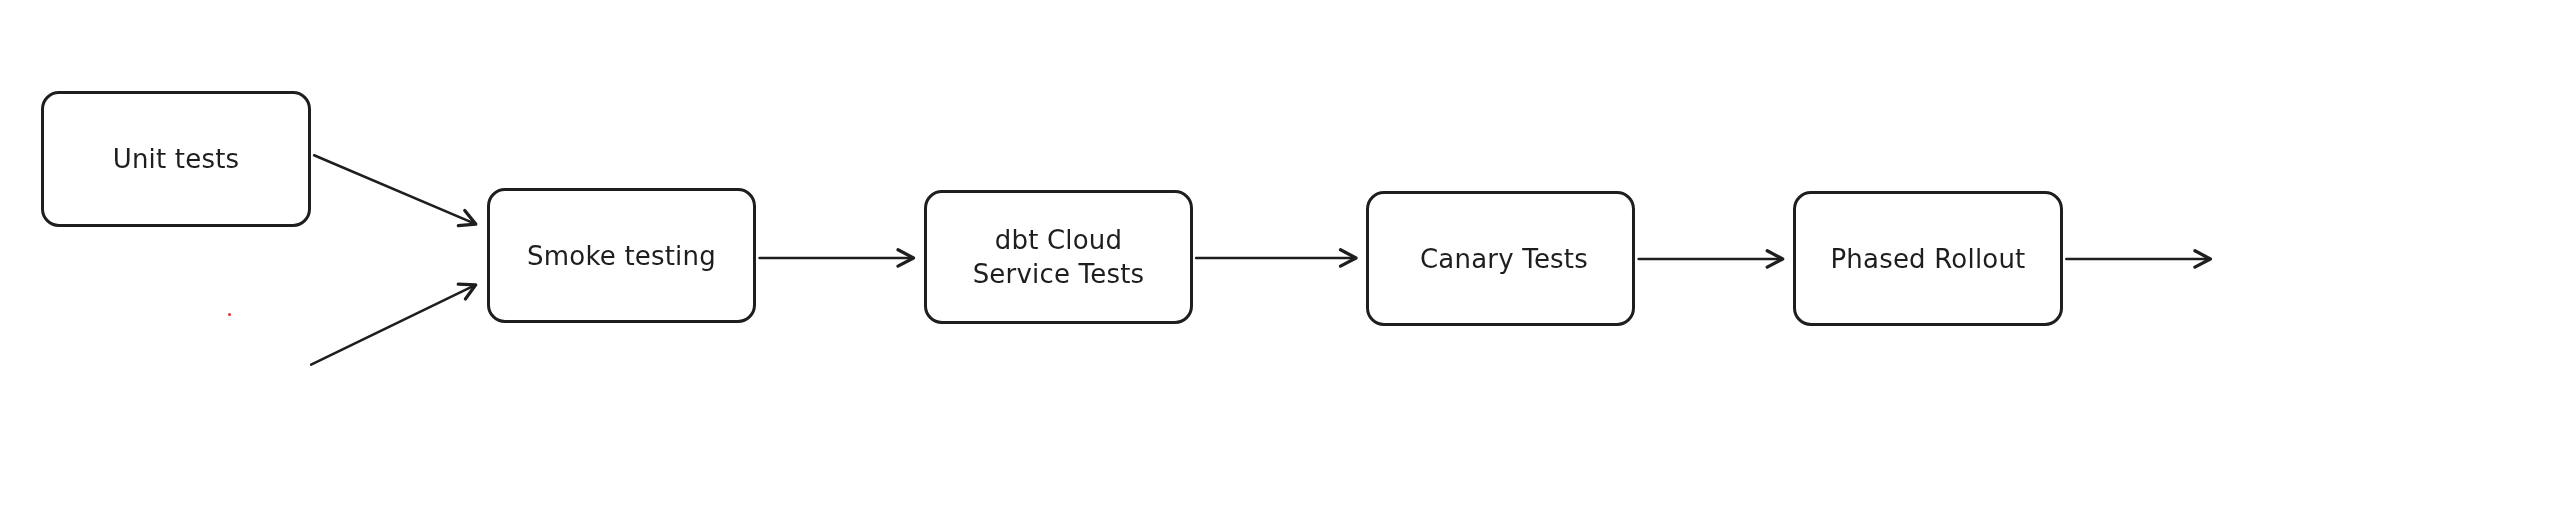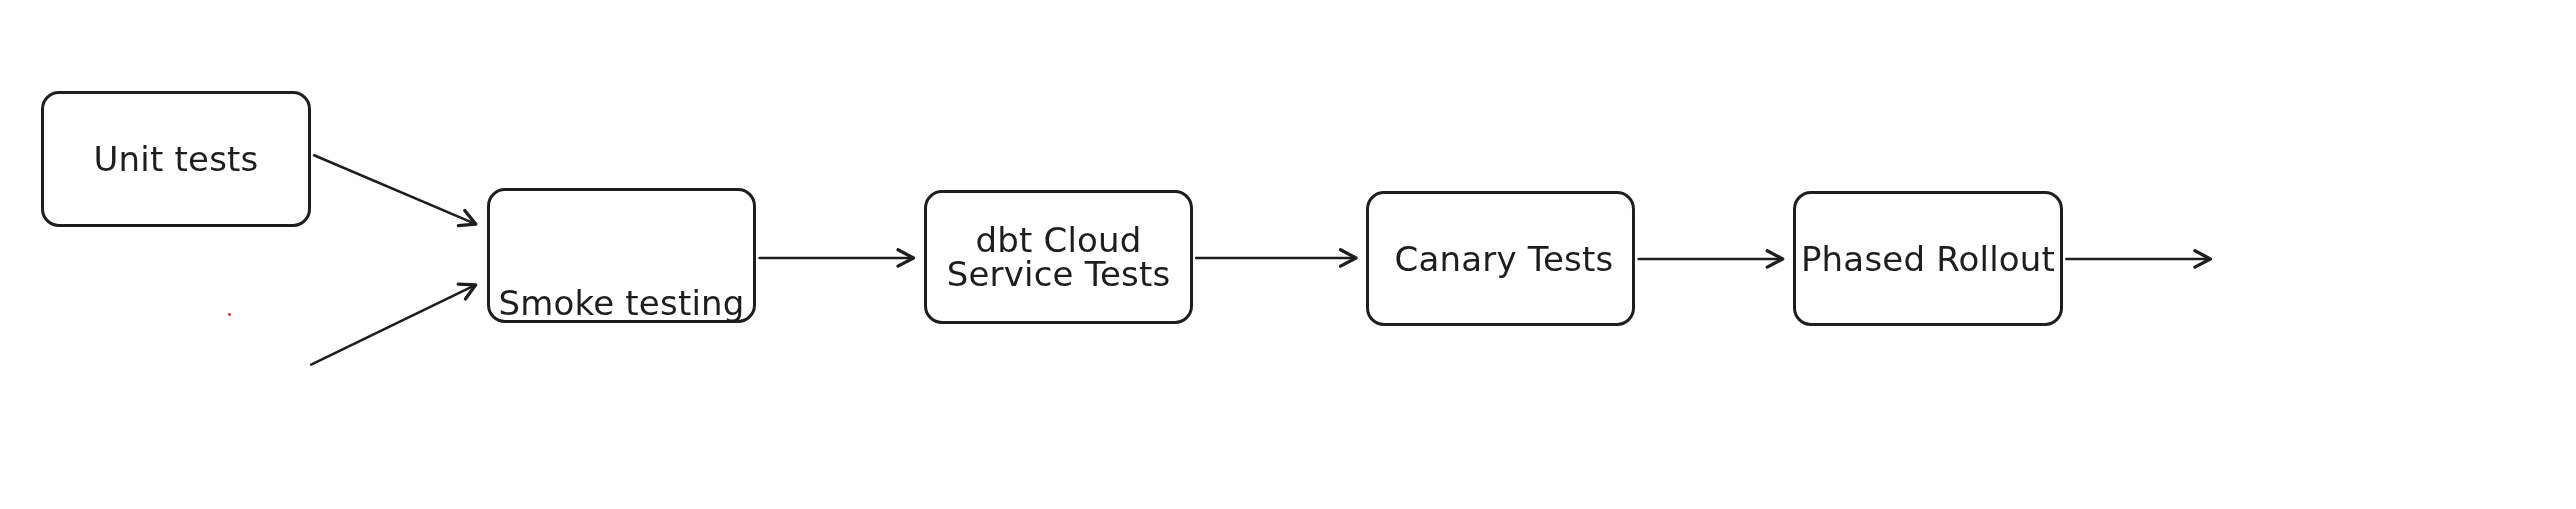--- a/index.html
+++ b/index.html
@@ -26,29 +26,29 @@
     position: absolute;
     box-sizing: border-box;
     background: #ffffff;
     border: 3px solid #1e1e1e;
     border-radius: 18px;
     display: flex;
     flex-direction: column;
     align-items: center;
     justify-content: center;
     text-align: center;
-    font-size: 34px;
+    font-size: 26px;
     line-height: 34px;
     letter-spacing: 0.2px;
   }
   .node .label { display: block; }
 
   .n-unit       { left: 41px;   top: 91px;  width: 270px; height: 136px; }
   .n-functional { left: 41px;   top: 298px; width: 268px; height: 133px; }
-  .n-smoke      { left: 487px;  top: 188px; width: 269px; height: 135px; justify-content: flex-end; }
+  .n-smoke      { left: 487px;  top: 188px; width: 269px; height: 135px; }
   .n-dbt        { left: 924px;  top: 190px; width: 269px; height: 134px; }
   .n-canary     { left: 1366px; top: 191px; width: 269px; height: 135px; padding-left: 7px; }
   .n-phased     { left: 1793px; top: 191px; width: 270px; height: 135px; text-align: right; }
   .n-you        { left: 2220px; top: 191px; width: 308px; height: 136px; }
 
   .red-dot {
     position: absolute;
     left: 228px;
     top: 313px;
     width: 3px;

